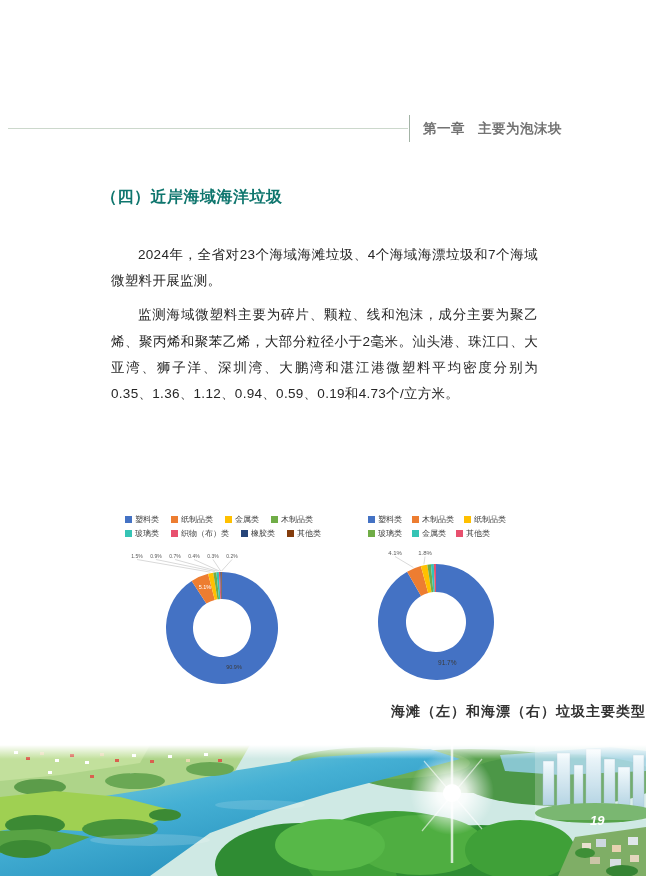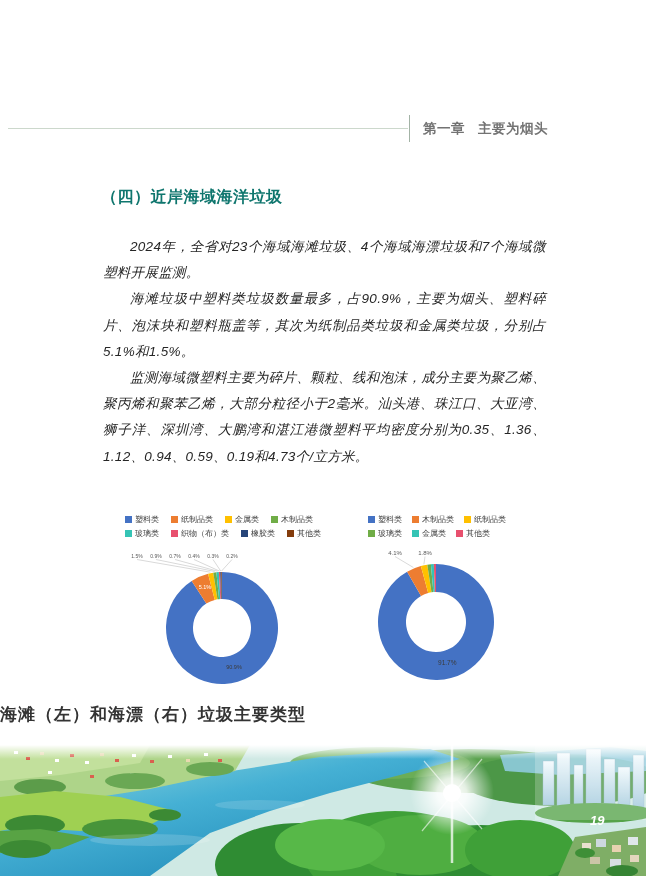--- a/index.html
+++ b/index.html
@@ -17,58 +17,57 @@
   
   .section-title{
     position:absolute;left:101px;top:187px;font-size:16px;font-weight:bold;color:#0f766e;
     letter-spacing:.5px;white-space:nowrap;
   }
   
   .body-copy{
     position:absolute;left:103px;top:234px;width:443px;
     font-size:13.5px;line-height:26.2px;color:#262626;text-align:justify;letter-spacing:.3px;
   }
-  .body-copy p{margin:0;text-indent:2em;font-style:italic;}
+  .body-copy p{margin:8px;text-indent:2em;}
   
   .legend{position:absolute;display:flex;flex-direction:column;gap:3px;font-size:8px;color:#404040;}
   #legend-0{left:125px;top:514px;}
   #legend-1{left:368px;top:514px;}
   .legend-row{display:flex;gap:12px;}
   #legend-1 .legend-row{gap:10px;}
   .legend-item{display:flex;align-items:center;gap:3px;white-space:nowrap;}
   .legend-swatch{width:7px;height:7px;display:inline-block;flex:none;}
   
   svg.donut{position:absolute;overflow:visible;}
   #donut-0{left:125px;top:548px;}
   #donut-1{left:345px;top:548px;}
   
   .figure-caption{
-    position:absolute;left:0;top:703px;width:646px;text-align:left;
-    font-size:17px;font-weight:bold;color:#333333;letter-spacing:1px;
+    position:absolute;left:0;top:703px;width:646px;text-align:right;
+    font-size:14px;font-weight:bold;color:#333333;letter-spacing:1px;
   }
   
   .photo{position:absolute;left:0;top:745px;width:646px;height:131px;display:block;}
 </style>
 </head>
 <body>
 
 <div class="page">
 
   <div class="chapter-rule"></div>
   <div class="chapter-vbar"></div>
   <div class="chapter-text">
     <span>第一章</span>
-    <span>主要为烟头</span>
+    <span>主要为泡沫块</span>
   </div>
 
   <div class="section-title">（四）近岸海域海洋垃圾</div>
 
   <div class="body-copy">
     <p>2024年，全省对23个海域海滩垃圾、4个海域海漂垃圾和7个海域微塑料开展监测。</p>
-    <p>海滩垃圾中塑料类垃圾数量最多，占90.9%，主要为烟头、塑料碎片、泡沫块和塑料瓶盖等，其次为纸制品类垃圾和金属类垃圾，分别占5.1%和1.5%。</p>
     <p>监测海域微塑料主要为碎片、颗粒、线和泡沫，成分主要为聚乙烯、聚丙烯和聚苯乙烯，大部分粒径小于2毫米。汕头港、珠江口、大亚湾、狮子洋、深圳湾、大鹏湾和湛江港微塑料平均密度分别为0.35、1.36、1.12、0.94、0.59、0.19和4.73个/立方米。</p>
   </div>
 
   <div class="legend" id="legend-0">
       <div class="legend-row">
         <span class="legend-item">
           <span class="legend-swatch" style="background: rgb(68, 114, 196);"></span>
           <span>塑料类</span>
         </span>
         <span class="legend-item">

